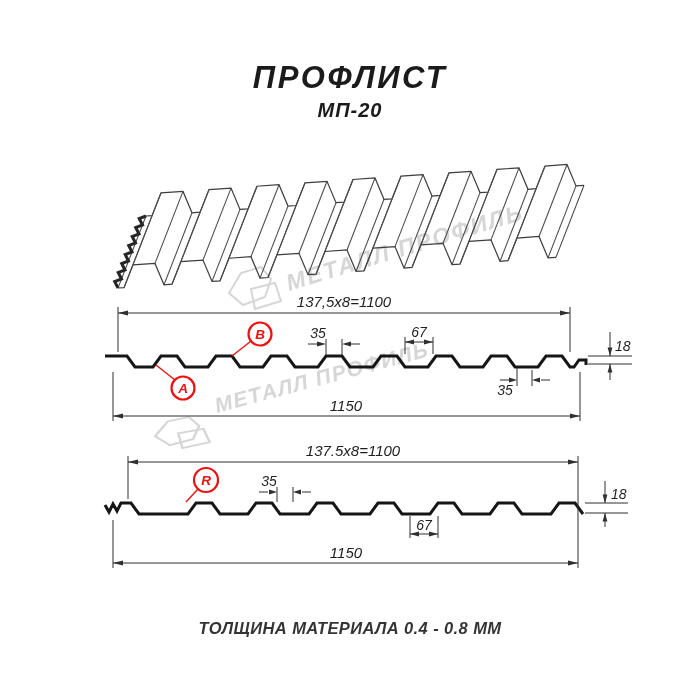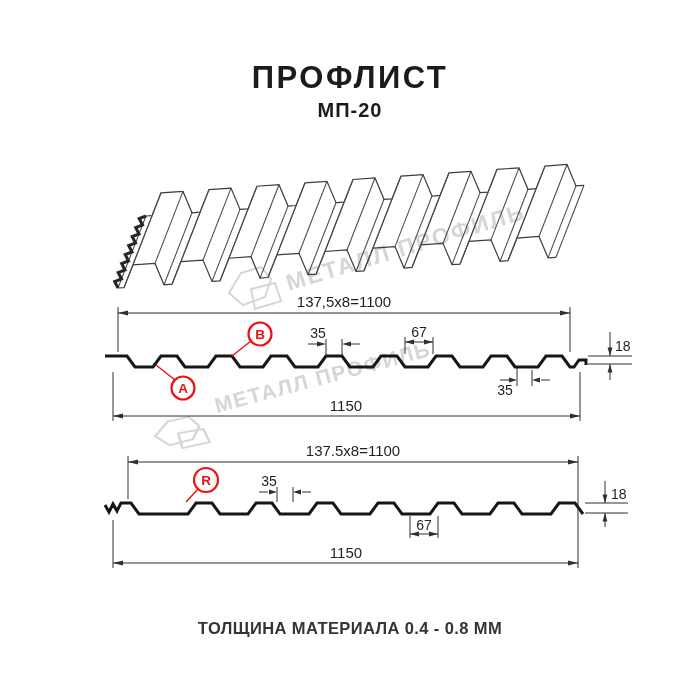--- a/index.html
+++ b/index.html
@@ -1,17 +1,17 @@
 <!DOCTYPE html>
 <html><head>
 <meta charset="utf-8">
 <style>
   html,body{margin:0;padding:0;background:#ffffff;}
   .page{position:relative;width:700px;height:700px;background:#fff;overflow:hidden;
-        font-family:"Liberation Sans",sans-serif;}
+        font-family:"Liberation Sans",sans-serif;font-style:italic;}
   svg text{font-family:"Liberation Sans",sans-serif;}
   .title{font-size:31px;font-weight:800;letter-spacing:2.5px;fill:#1b1b1b;}
   .subtitle{font-size:20px;font-weight:700;letter-spacing:1px;fill:#1b1b1b;}
   .caption{font-size:16.5px;font-weight:700;letter-spacing:0.4px;fill:#343434;}
   .dim{font-size:14px;fill:#1f1f1f;}
   .dimBig{font-size:15px;fill:#1f1f1f;}
   .wmText{font-weight:700;}
   .wm1{font-size:23px;letter-spacing:2px;}
   .wm2{font-size:21px;letter-spacing:1.5px;}
   .redLetter{font-size:13.5px;font-weight:700;}

